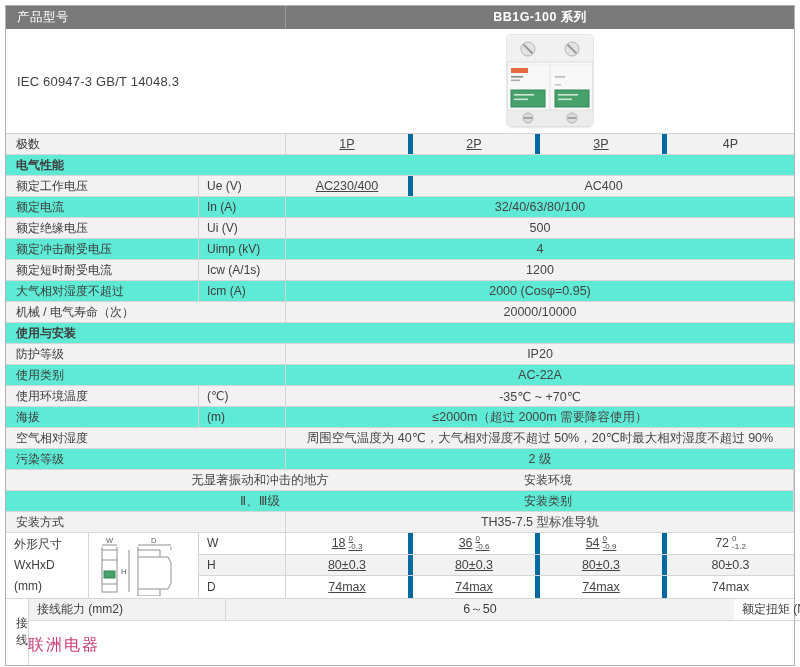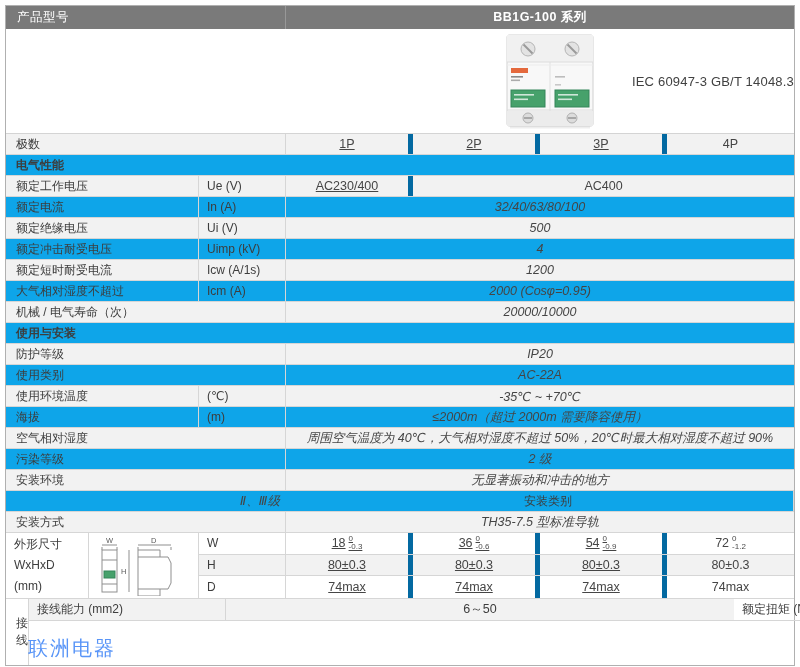--- a/index.html
+++ b/index.html
@@ -8,62 +8,62 @@
     position: relative;
     background: #ffffff;
     font-family: "Liberation Sans", "DejaVu Sans", sans-serif;
     color: #3d3d3d;
     overflow: hidden;
   }
   .spec-table {
     position: absolute;
     left: 5px; top: 5px;
     width: 790px;
-    background: #0ea5e9;
+    background: #5eead4;
     border: 1px solid #b0b0b0;
   }
   
   .hrow { display: flex; height: 23px; background: #7a7a7a; color: #fff; font-size: 12.5px; letter-spacing: .5px; }
   .hcell1 { width: 280px; display: flex; align-items: center; padding-left: 11px; border-right: 1px solid #989898; }
   .hcell2 { width: 508px; display: flex; align-items: center; justify-content: center; font-weight: bold; }
   
-  .prow { position: relative; height: 105px; border-bottom: 1px solid #d4d4d4; display: flex; align-items: center; background: #fff; justify-content: flex-end; }
+  .prow { position: relative; height: 105px; border-bottom: 1px solid #d4d4d4; display: flex; align-items: center; background: #fff; }
   .std { padding-left: 11px; font-size: 13px; letter-spacing: .2px; color: #414141; }
   .breaker-wrap { position: absolute; left: 500px; top: 5px; width: 88px; height: 95px; }
   
   .trow { display: flex; height: 21px; border-bottom: 1px solid #d6d6d6; font-size: 12px; }
   .shade { background: #f2f2f2; }
   .cell { display: flex; align-items: center; white-space: nowrap; overflow: hidden; }
   .lab  { width: 193px; padding-left: 10px; border-right: 1px solid #d6d6d6; }
   .lab.wide { width: 280px; }
   .unit { width: 87px; padding-left: 8px; border-right: 1px solid #d6d6d6; }
   .sec  { width: 788px; padding-left: 10px; font-weight: bold; }
   .val  { justify-content: center; font-size: 12.5px; color: #454545; }
   .span1 { width: 127px; }
   .span3 { width: 381px; }
-  .span4 { width: 508px; font-style: italic; }
+  .span4 { width: 508px; }
   .bdr { border-right: 5px solid #0369a1; text-decoration: underline; }
   
   .dims { display: flex; height: 66px; border-bottom: 1px solid #d6d6d6; font-size: 12px; background: #fff; }
   .colA { width: 83px; border-right: 1px solid #d6d6d6; padding: 1px 0 0 8px; line-height: 21px; }
   .colB { width: 110px; border-right: 1px solid #d6d6d6; display: flex; align-items: center; justify-content: center; }
   .subrows { flex: 1; display: flex; flex-direction: column; }
   .srow { display: flex; height: 22px; border-bottom: 1px solid #d6d6d6; font-size: 12px; }
   .srow:last-child { border-bottom: none; }
   .tol { display: inline-flex; flex-direction: column; font-size: 8px; line-height: 8px; margin-left: 3px; text-align: left; color: #4a4a4a; }
   
   .wiring { display: flex; height: 66px; font-size: 12px; background: #fff; }
   .wlab { width: 83px; border-right: 1px solid #d6d6d6; display: flex; align-items: center; padding-left: 10px; }
   .wsub { flex: 1; display: flex; flex-direction: row; }
   .wrowlab { width: 197px; padding-left: 8px; border-right: 1px solid #d6d6d6; }
   .wrowval { width: 508px; justify-content: center; font-size: 12.5px; text-align: right; }
   
   .watermark {
     position: absolute; left: 28px; top: 635px;
-    font-size: 20px; color: #3b82f6; opacity: .85;
+    font-size: 16px; color: #be185d; opacity: .85;
     letter-spacing: 2px; font-weight: 500; z-index: 5;
   }
 </style>
 </head>
 <body>
 
 <div class="spec-table">
 
   <div class="hrow">
     <div class="hcell1">产品型号</div>
@@ -174,22 +174,22 @@
       </div>
       <div class="trow shade">
         <div class="cell lab wide">空气相对湿度</div>
         <div class="cell val span4">周围空气温度为 40℃，大气相对湿度不超过 50%，20℃时最大相对湿度不超过 90%</div>
       </div>
       <div class="trow">
         <div class="cell lab wide">污染等级</div>
         <div class="cell val span4">2 级</div>
       </div>
       <div class="trow shade">
+        <div class="cell val span4">无显著振动和冲击的地方</div>
         <div class="cell lab wide">安装环境</div>
-        <div class="cell val span4">无显著振动和冲击的地方</div>
       </div>
       <div class="trow">
         <div class="cell val span4">Ⅱ、Ⅲ级</div>
         <div class="cell lab wide">安装类别</div>
       </div>
       <div class="trow shade">
         <div class="cell lab wide">安装方式</div>
         <div class="cell val span4">TH35-7.5 型标准导轨</div>
       </div>
     </div>

